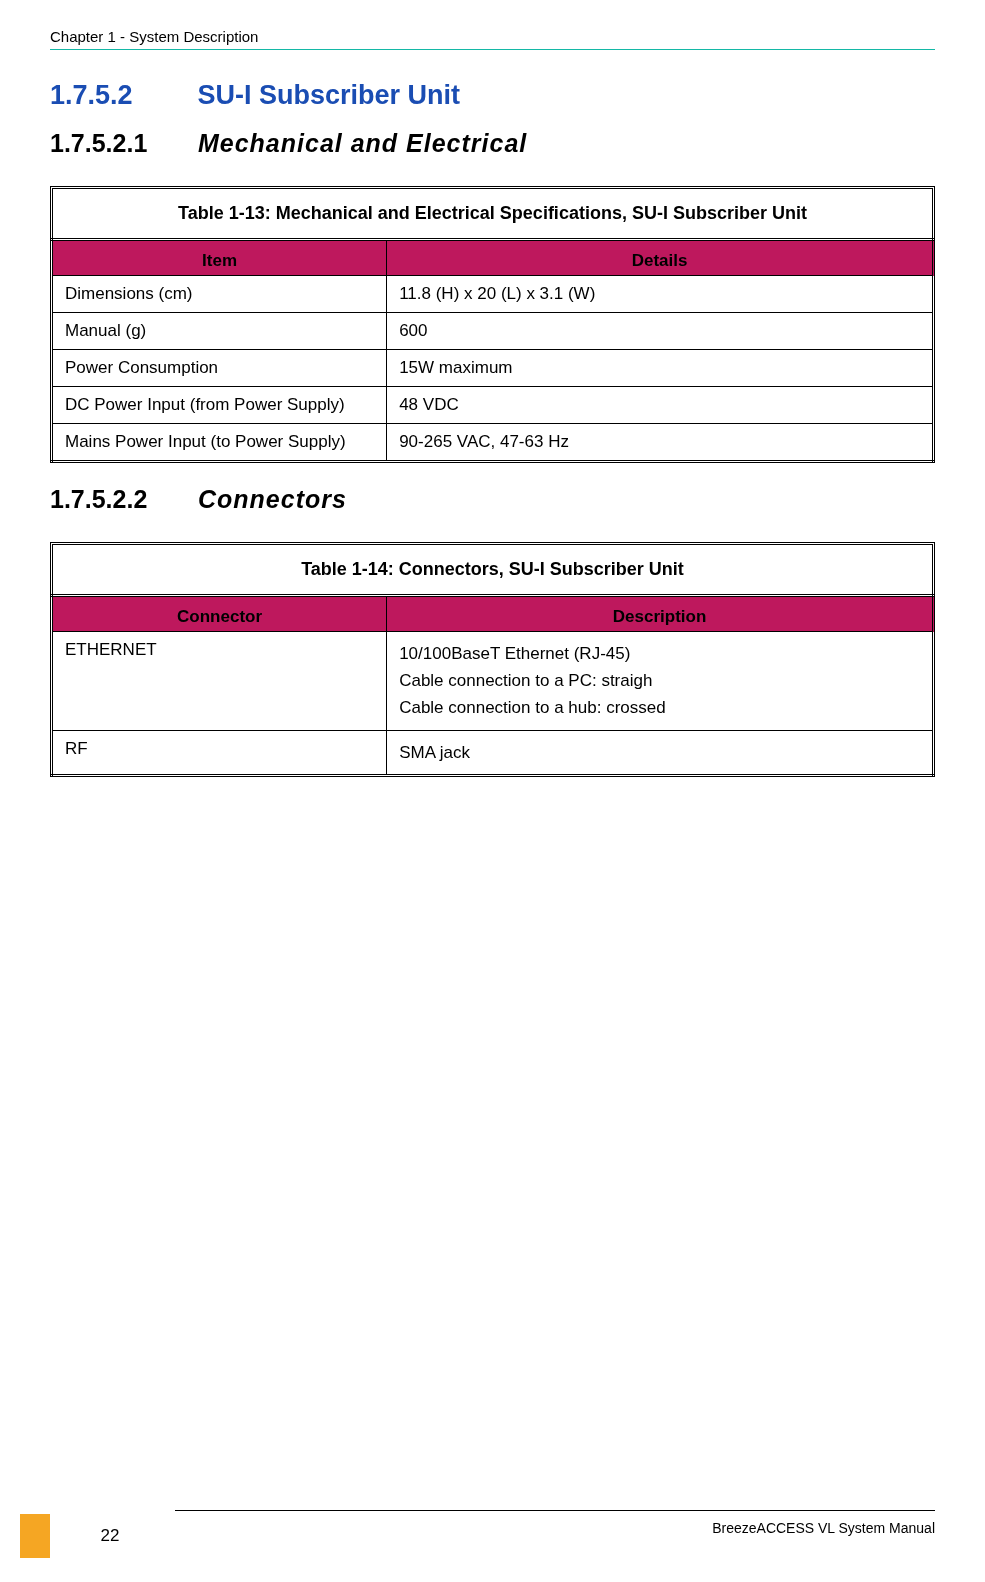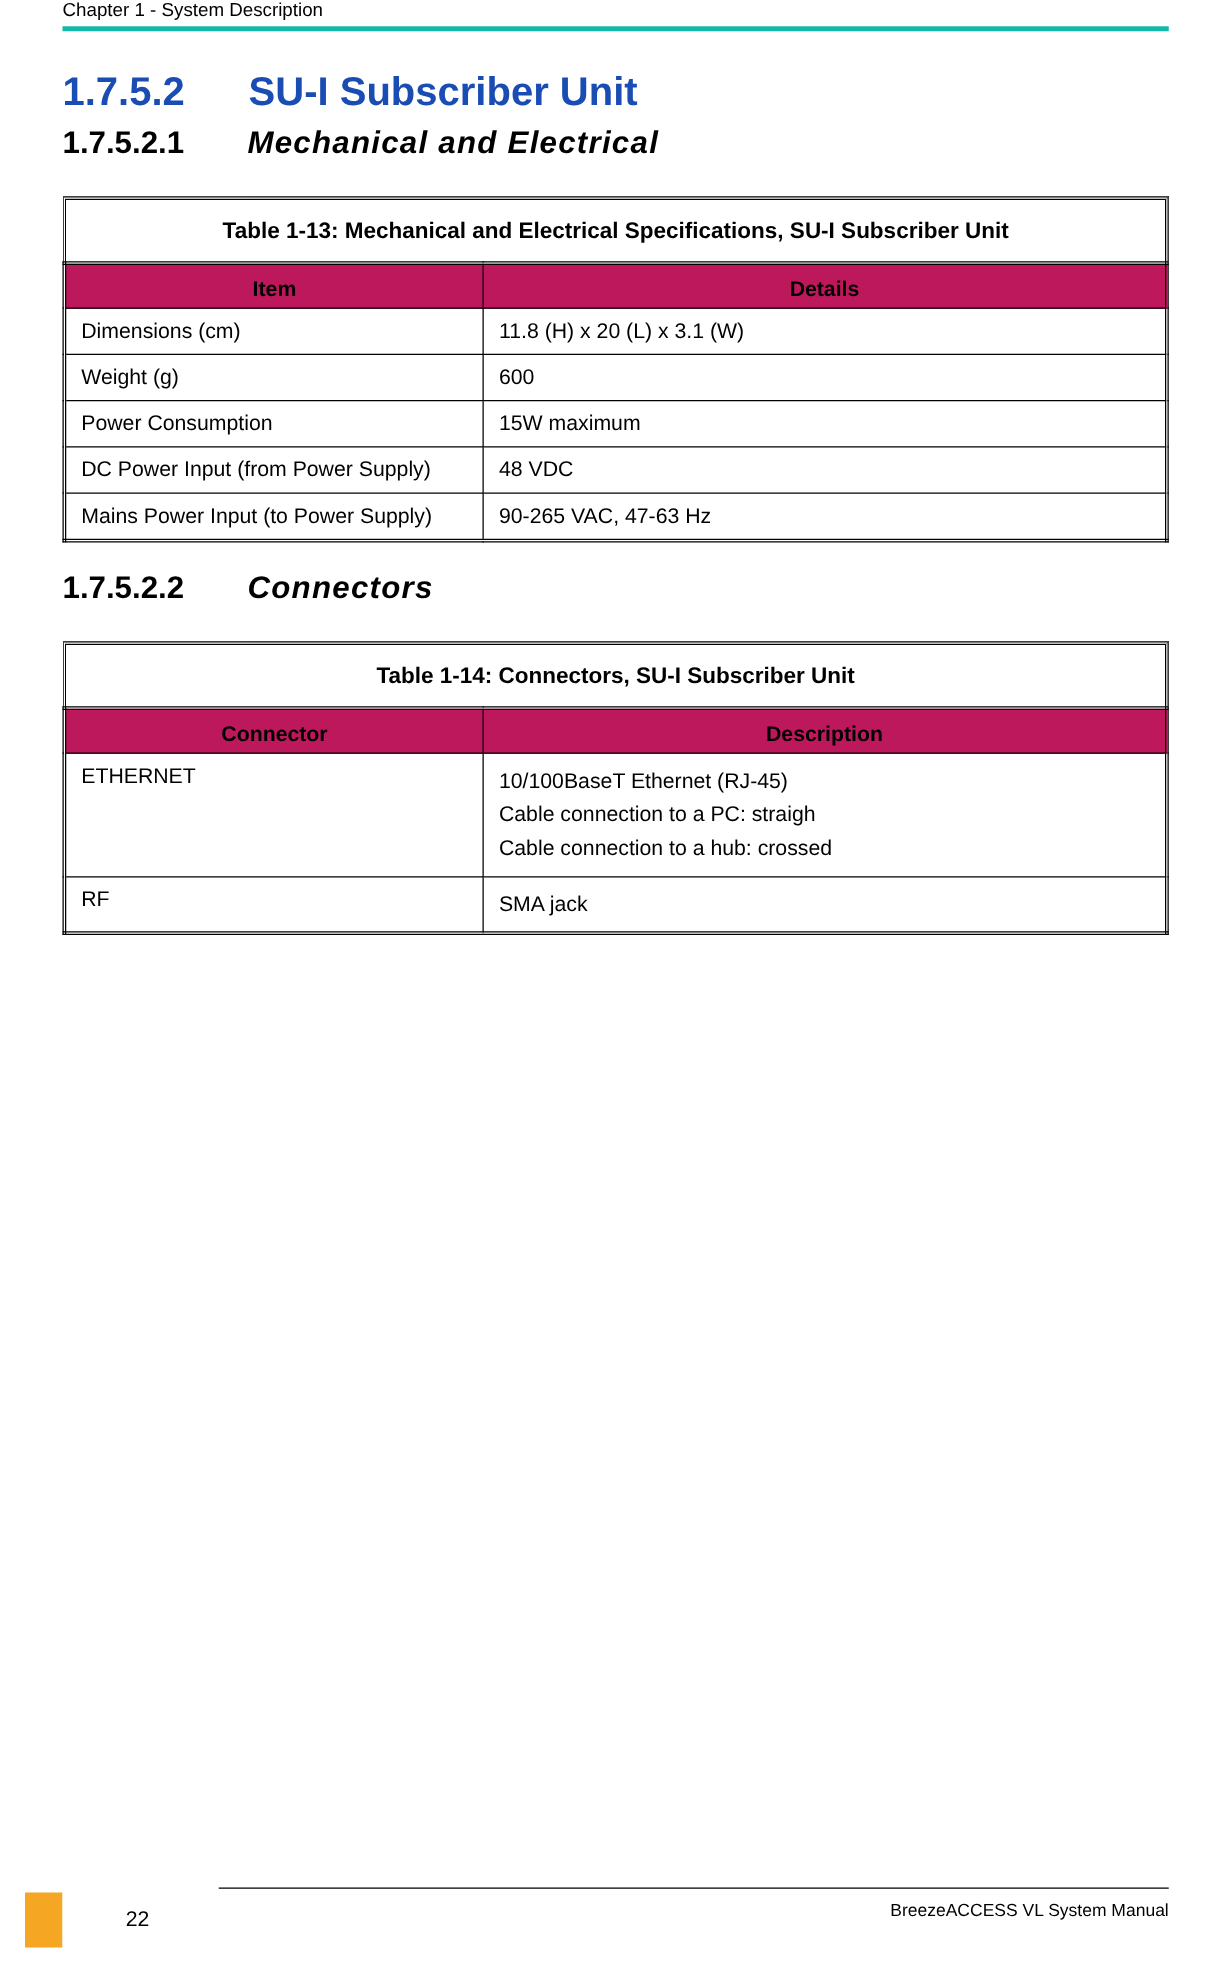--- a/index.html
+++ b/index.html
@@ -8,30 +8,31 @@
       height: 1582px;
       background: #fff;
       font-family: Arial, Helvetica, sans-serif;
       position: relative;
       color: #000;
     }
     .page {
       padding: 0 50px;
     }
     .header-bar {
+      padding-top: 28px;
       font-size: 15px;
-      border-bottom: 4px solid #14b8a6;
+      border-bottom: 1px solid #14b8a6;
       padding-bottom: 4px;
     }
     .h2 {
       color: #1a4db3;
-      font-size: 32px;
+      font-size: 27px;
       font-weight: bold;
       margin-top: 30px;
-      margin-bottom: 8px;
+      margin-bottom: 18px;
     }
     .h2 .num { display: inline-block; width: 140px; }
     .h3 {
       color: #000000;
       font-size: 25px;
       font-weight: bold;
       margin-bottom: 28px;
       font-style: italic;
       letter-spacing: 1px;
     }
@@ -137,21 +138,21 @@
         <th class="col1">Item</th>
         <th>Details</th>
       </tr>
     </thead>
     <tbody>
         <tr>
           <td class="col1">Dimensions (cm)</td>
           <td>11.8 (H) x 20 (L) x 3.1 (W)</td>
         </tr>
         <tr>
-          <td class="col1">Weight (g)</td>
+          <td class="col1">Manual (g)</td>
           <td>600</td>
         </tr>
         <tr>
           <td class="col1">Power Consumption</td>
           <td>15W maximum</td>
         </tr>
         <tr>
           <td class="col1">DC Power Input (from Power Supply)</td>
           <td>48 VDC</td>
         </tr>

